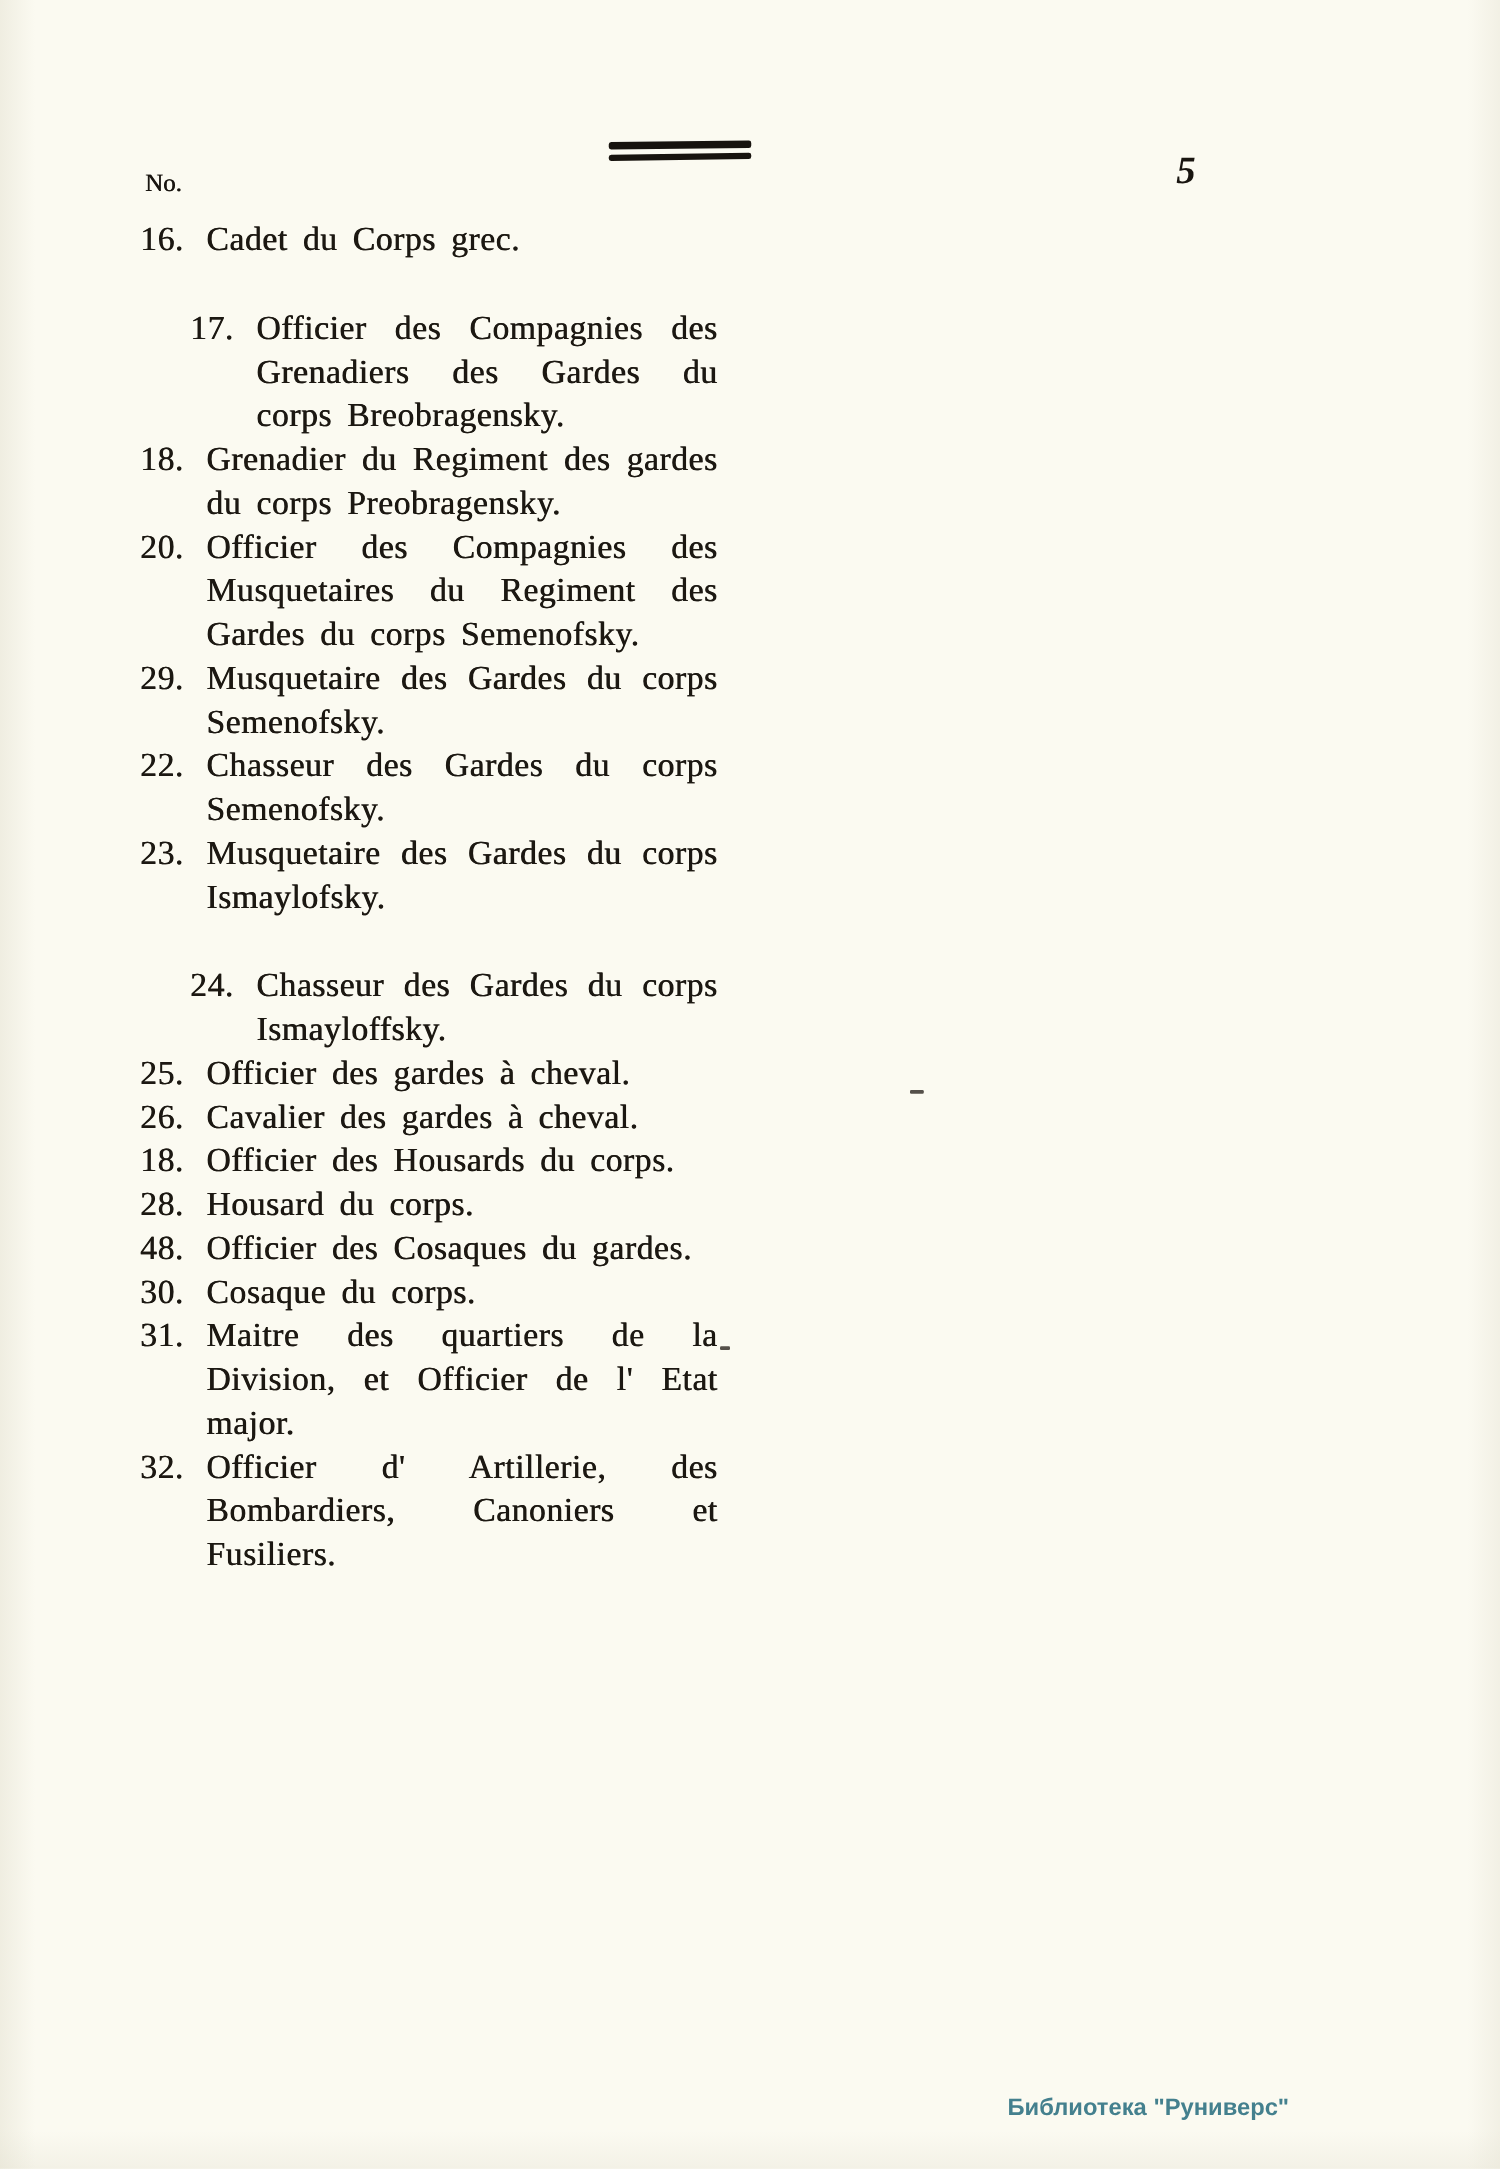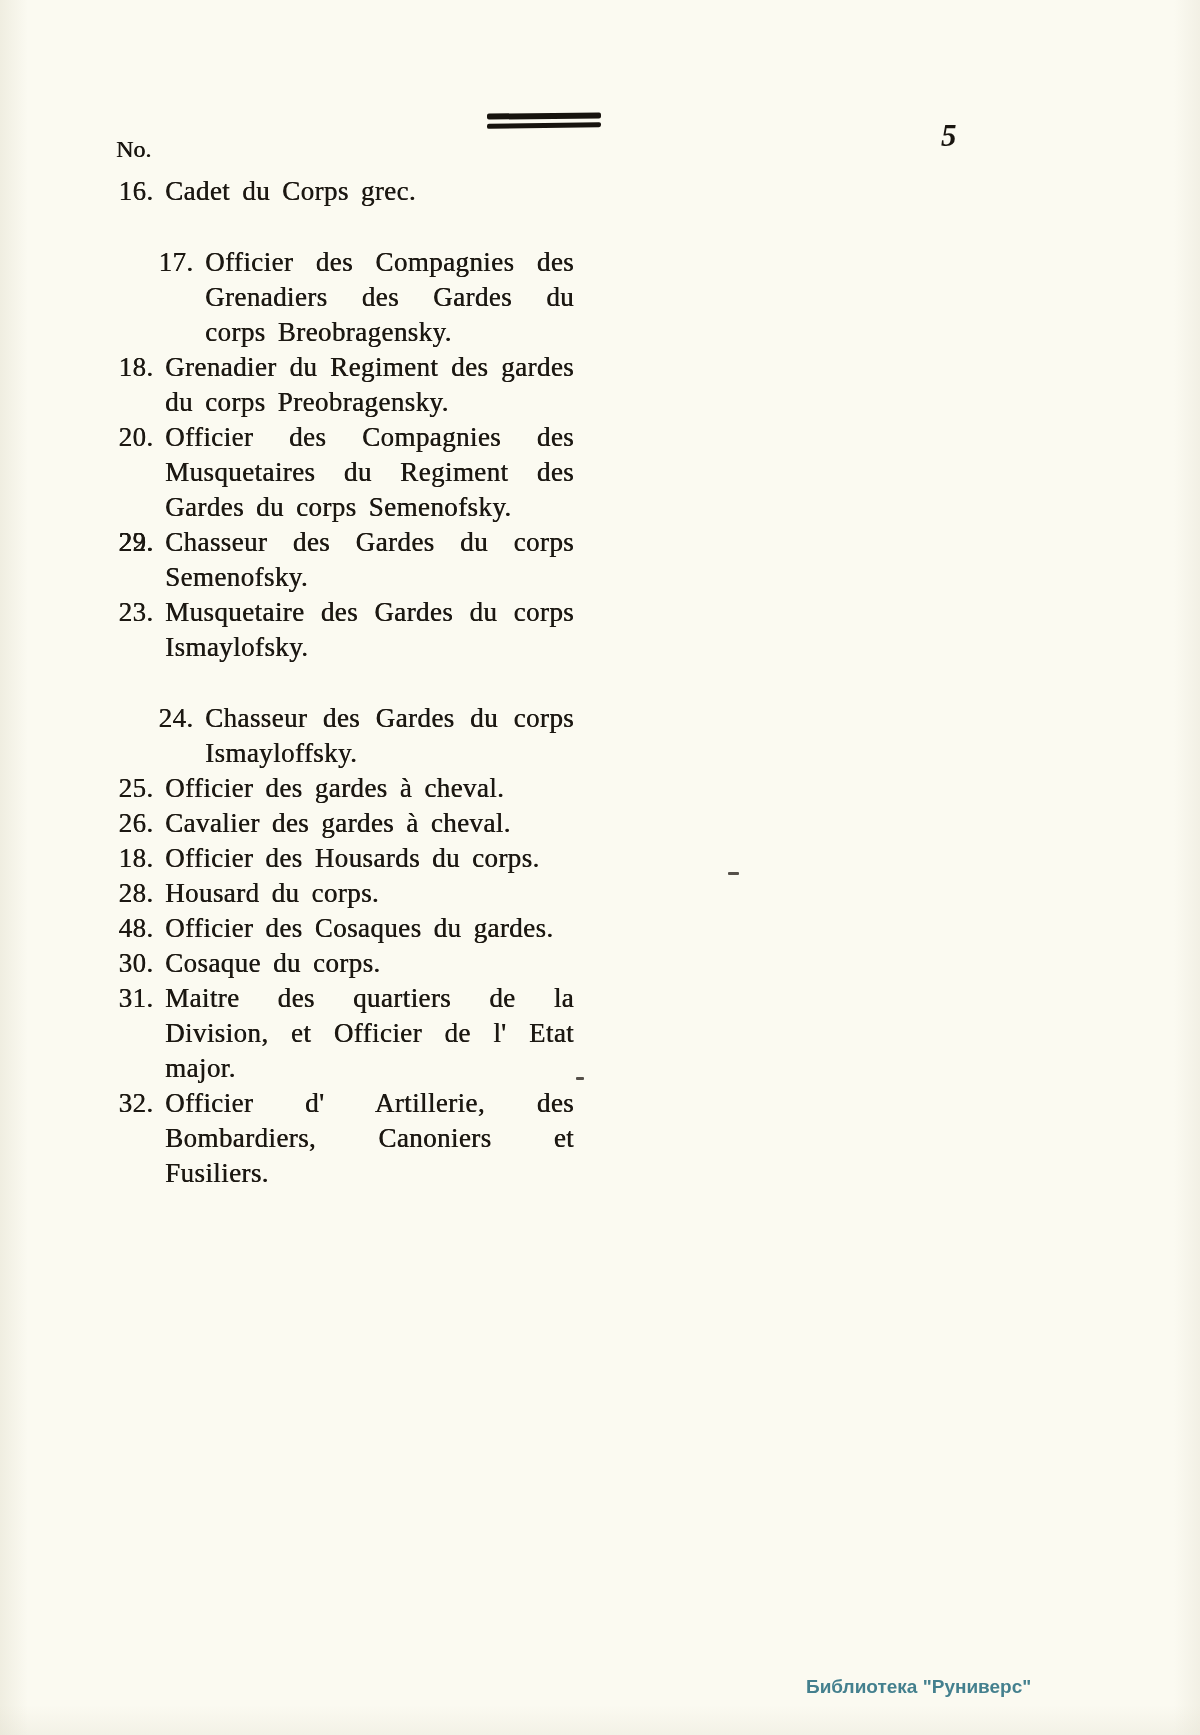--- a/index.html
+++ b/index.html
@@ -50,21 +50,21 @@
     top: 118px;
     font-size: 31px;
     font-weight: bold;
     font-style: italic;
     color: #191510;
   }
   .no-label {
     position: absolute;
     left: 116px;
     top: 136px;
-    font-size: 24px;
+    font-size: 20px;
     color: #191510;
     text-shadow: 0.4px 0 0 currentColor;
   }
   .entries {
     position: absolute;
     left: 112px;
     top: 174px;
     width: 462px;
     margin: 0;
     padding: 0;
@@ -79,21 +79,21 @@
     letter-spacing: 0.4px;
     word-spacing: 5px;
     color: #1c1812;
     text-shadow: 0.45px 0 0 currentColor;
   }
   .entry .num {
     position: absolute;
     left: 0;
     top: 0;
     width: 48px;
-    text-align: center;
+    text-align: left;
   }
   .entry.gap-before {
     margin-top: 36px;
     margin-left: 40px;
   }
   
   .speck1, .speck2 {
     position: absolute;
     background: #55504a;
     border-radius: 1px;
@@ -123,21 +123,21 @@
 
   <div class="page-number">5</div>
 
   <div class="no-label">No.</div>
 
   <ol class="entries" id="entries">
       <li class="entry"><span class="num">16.</span><span>Cadet du Corps grec.</span></li>
       <li class="entry gap-before"><span class="num">17.</span><span>Officier des Compagnies des Grenadiers des Gardes du corps Breobragensky.</span></li>
       <li class="entry"><span class="num">18.</span><span>Grenadier du Regiment des gardes du corps Preobragensky.</span></li>
       <li class="entry"><span class="num">20.</span><span>Officier des Compagnies des Musquetaires du Regiment des Gardes du corps Semenofsky.</span></li>
-      <li class="entry"><span class="num">29.</span></li>
+      <li class="entry"><span class="num">29.</span><span>Musquetaire des Gardes du corps Semenofsky.</span></li>
       <li class="entry"><span class="num">22.</span><span>Chasseur des Gardes du corps Semenofsky.</span></li>
       <li class="entry"><span class="num">23.</span><span>Musquetaire des Gardes du corps Ismaylofsky.</span></li>
       <li class="entry gap-before"><span class="num">24.</span><span>Chasseur des Gardes du corps Ismayloffsky.</span></li>
       <li class="entry"><span class="num">25.</span><span>Officier des gardes à cheval.</span></li>
       <li class="entry"><span class="num">26.</span><span>Cavalier des gardes à cheval.</span></li>
       <li class="entry"><span class="num">18.</span><span>Officier des Housards du corps.</span></li>
       <li class="entry"><span class="num">28.</span><span>Housard du corps.</span></li>
       <li class="entry"><span class="num">48.</span><span>Officier des Cosaques du gardes.</span></li>
       <li class="entry"><span class="num">30.</span><span>Cosaque du corps.</span></li>
       <li class="entry"><span class="num">31.</span><span>Maitre des quartiers de la Division, et Officier de l' Etat major.</span></li>

